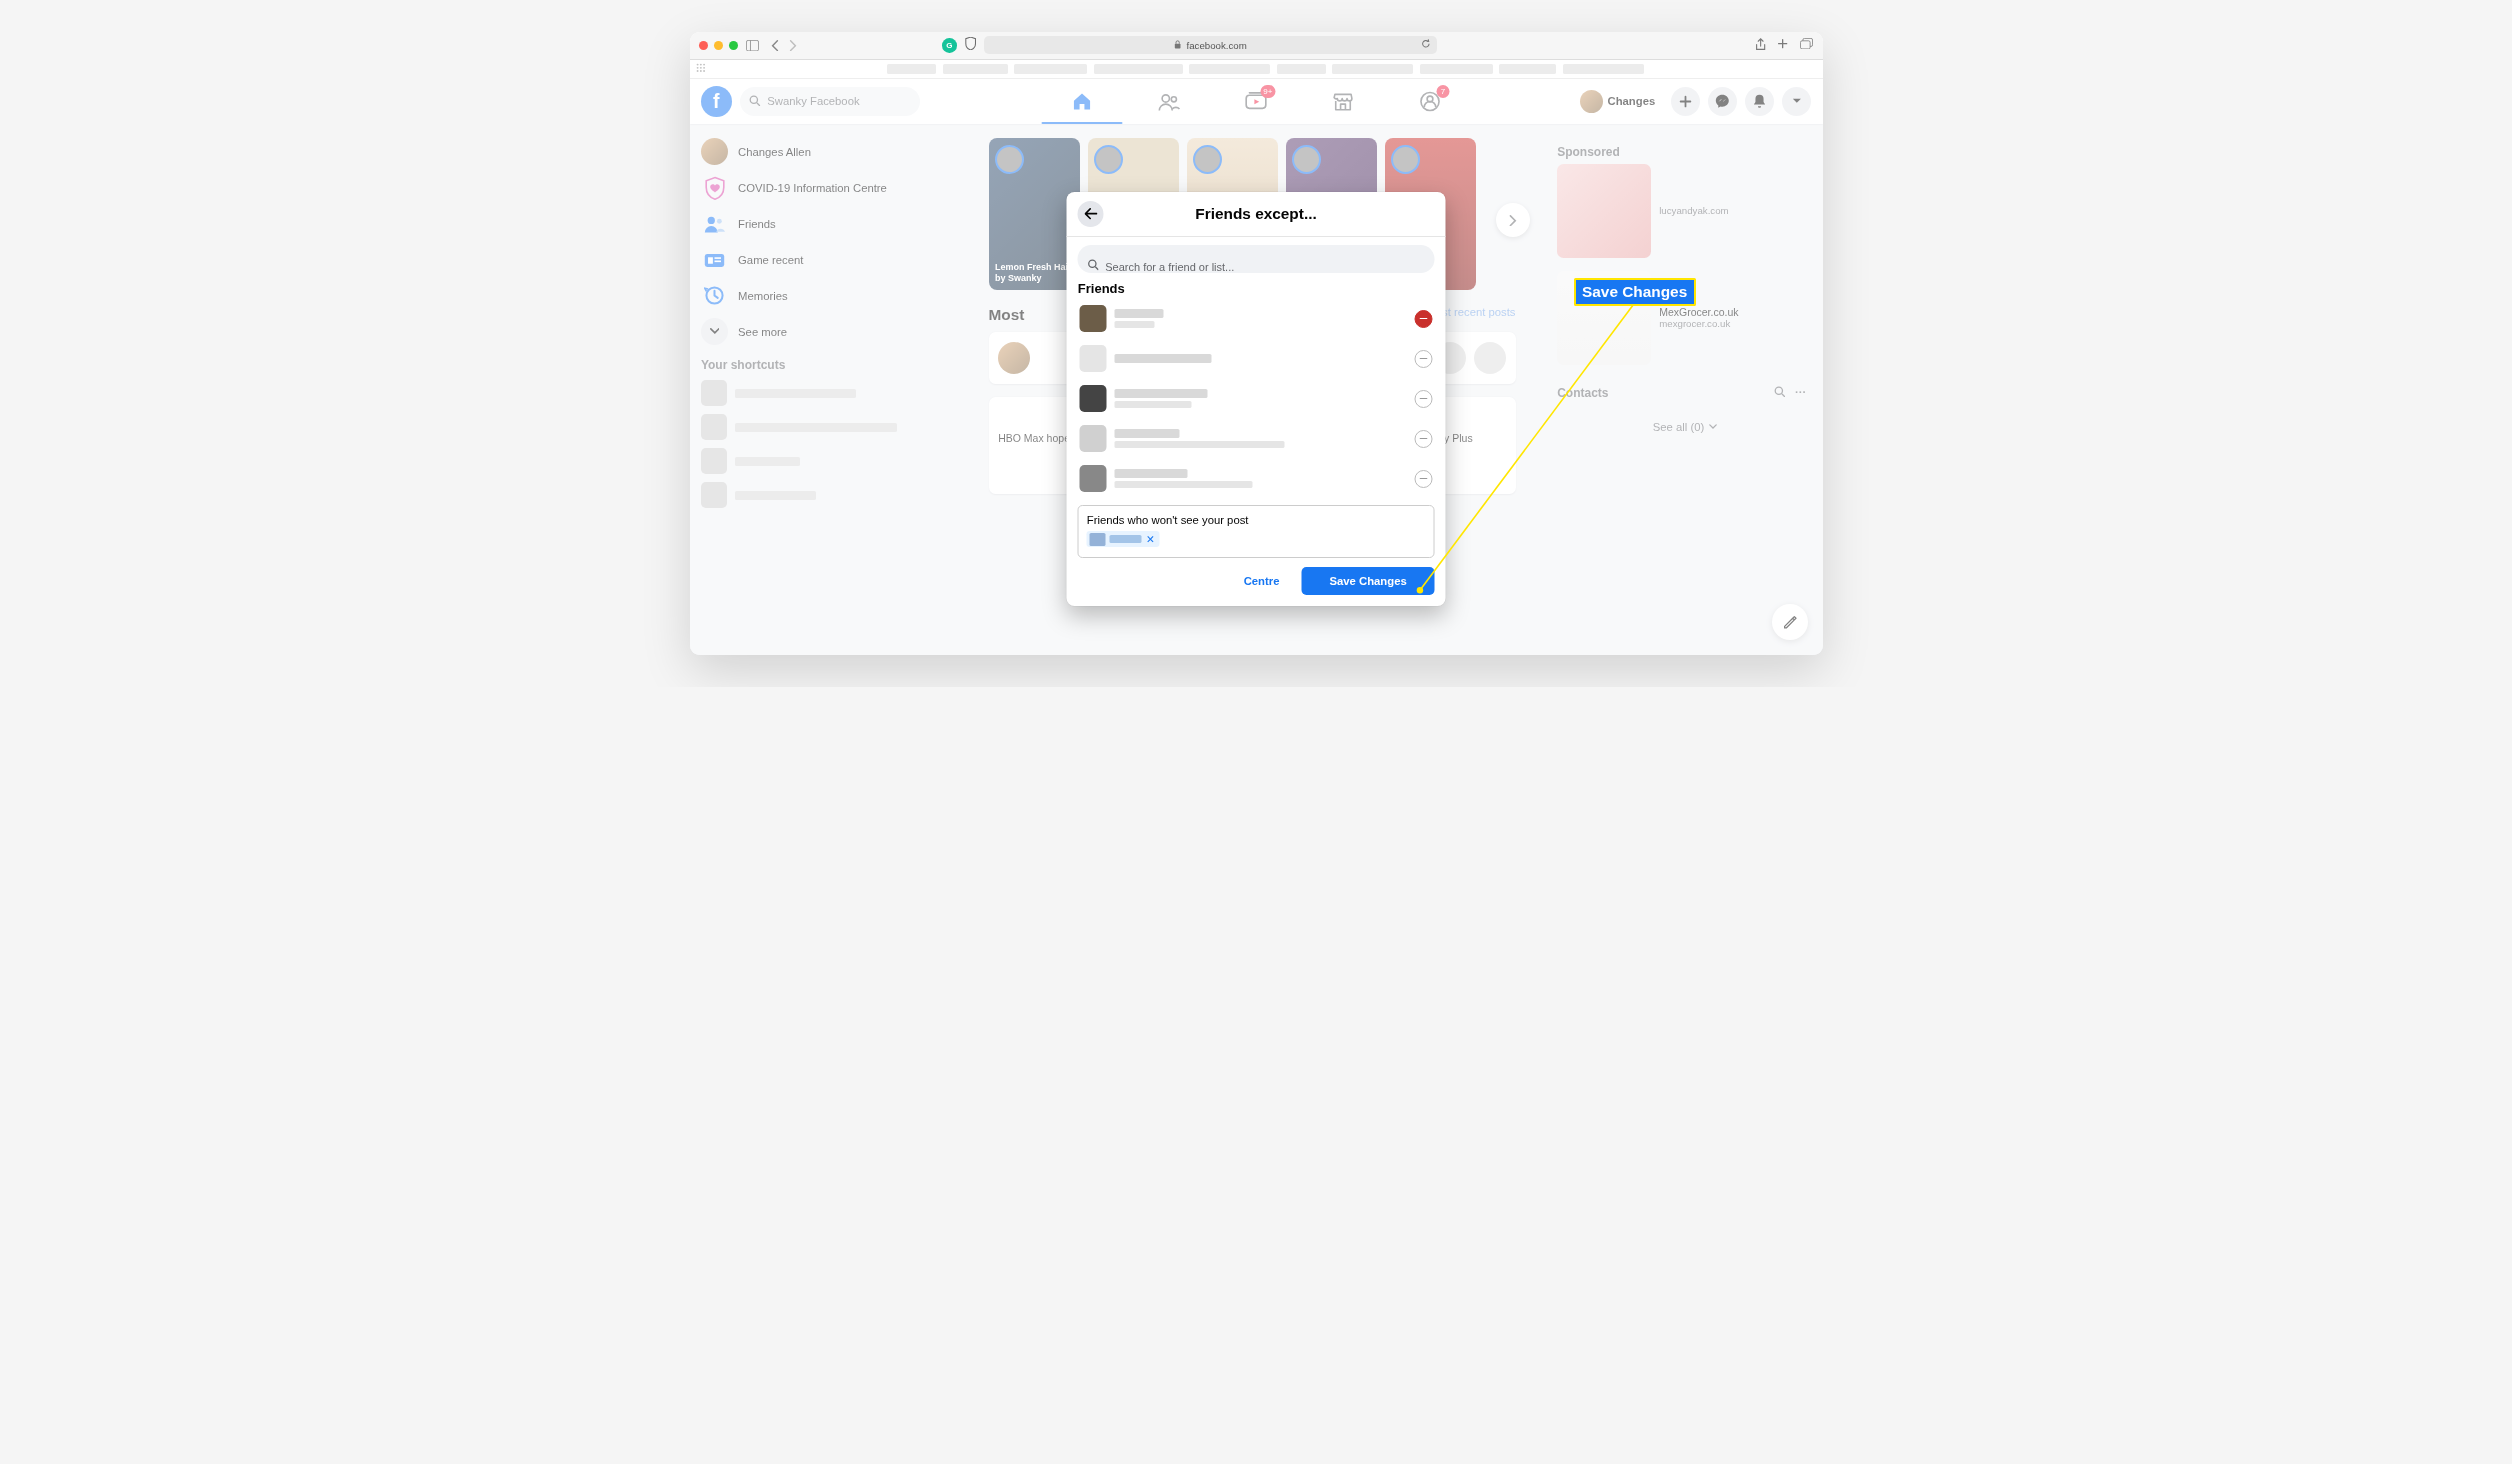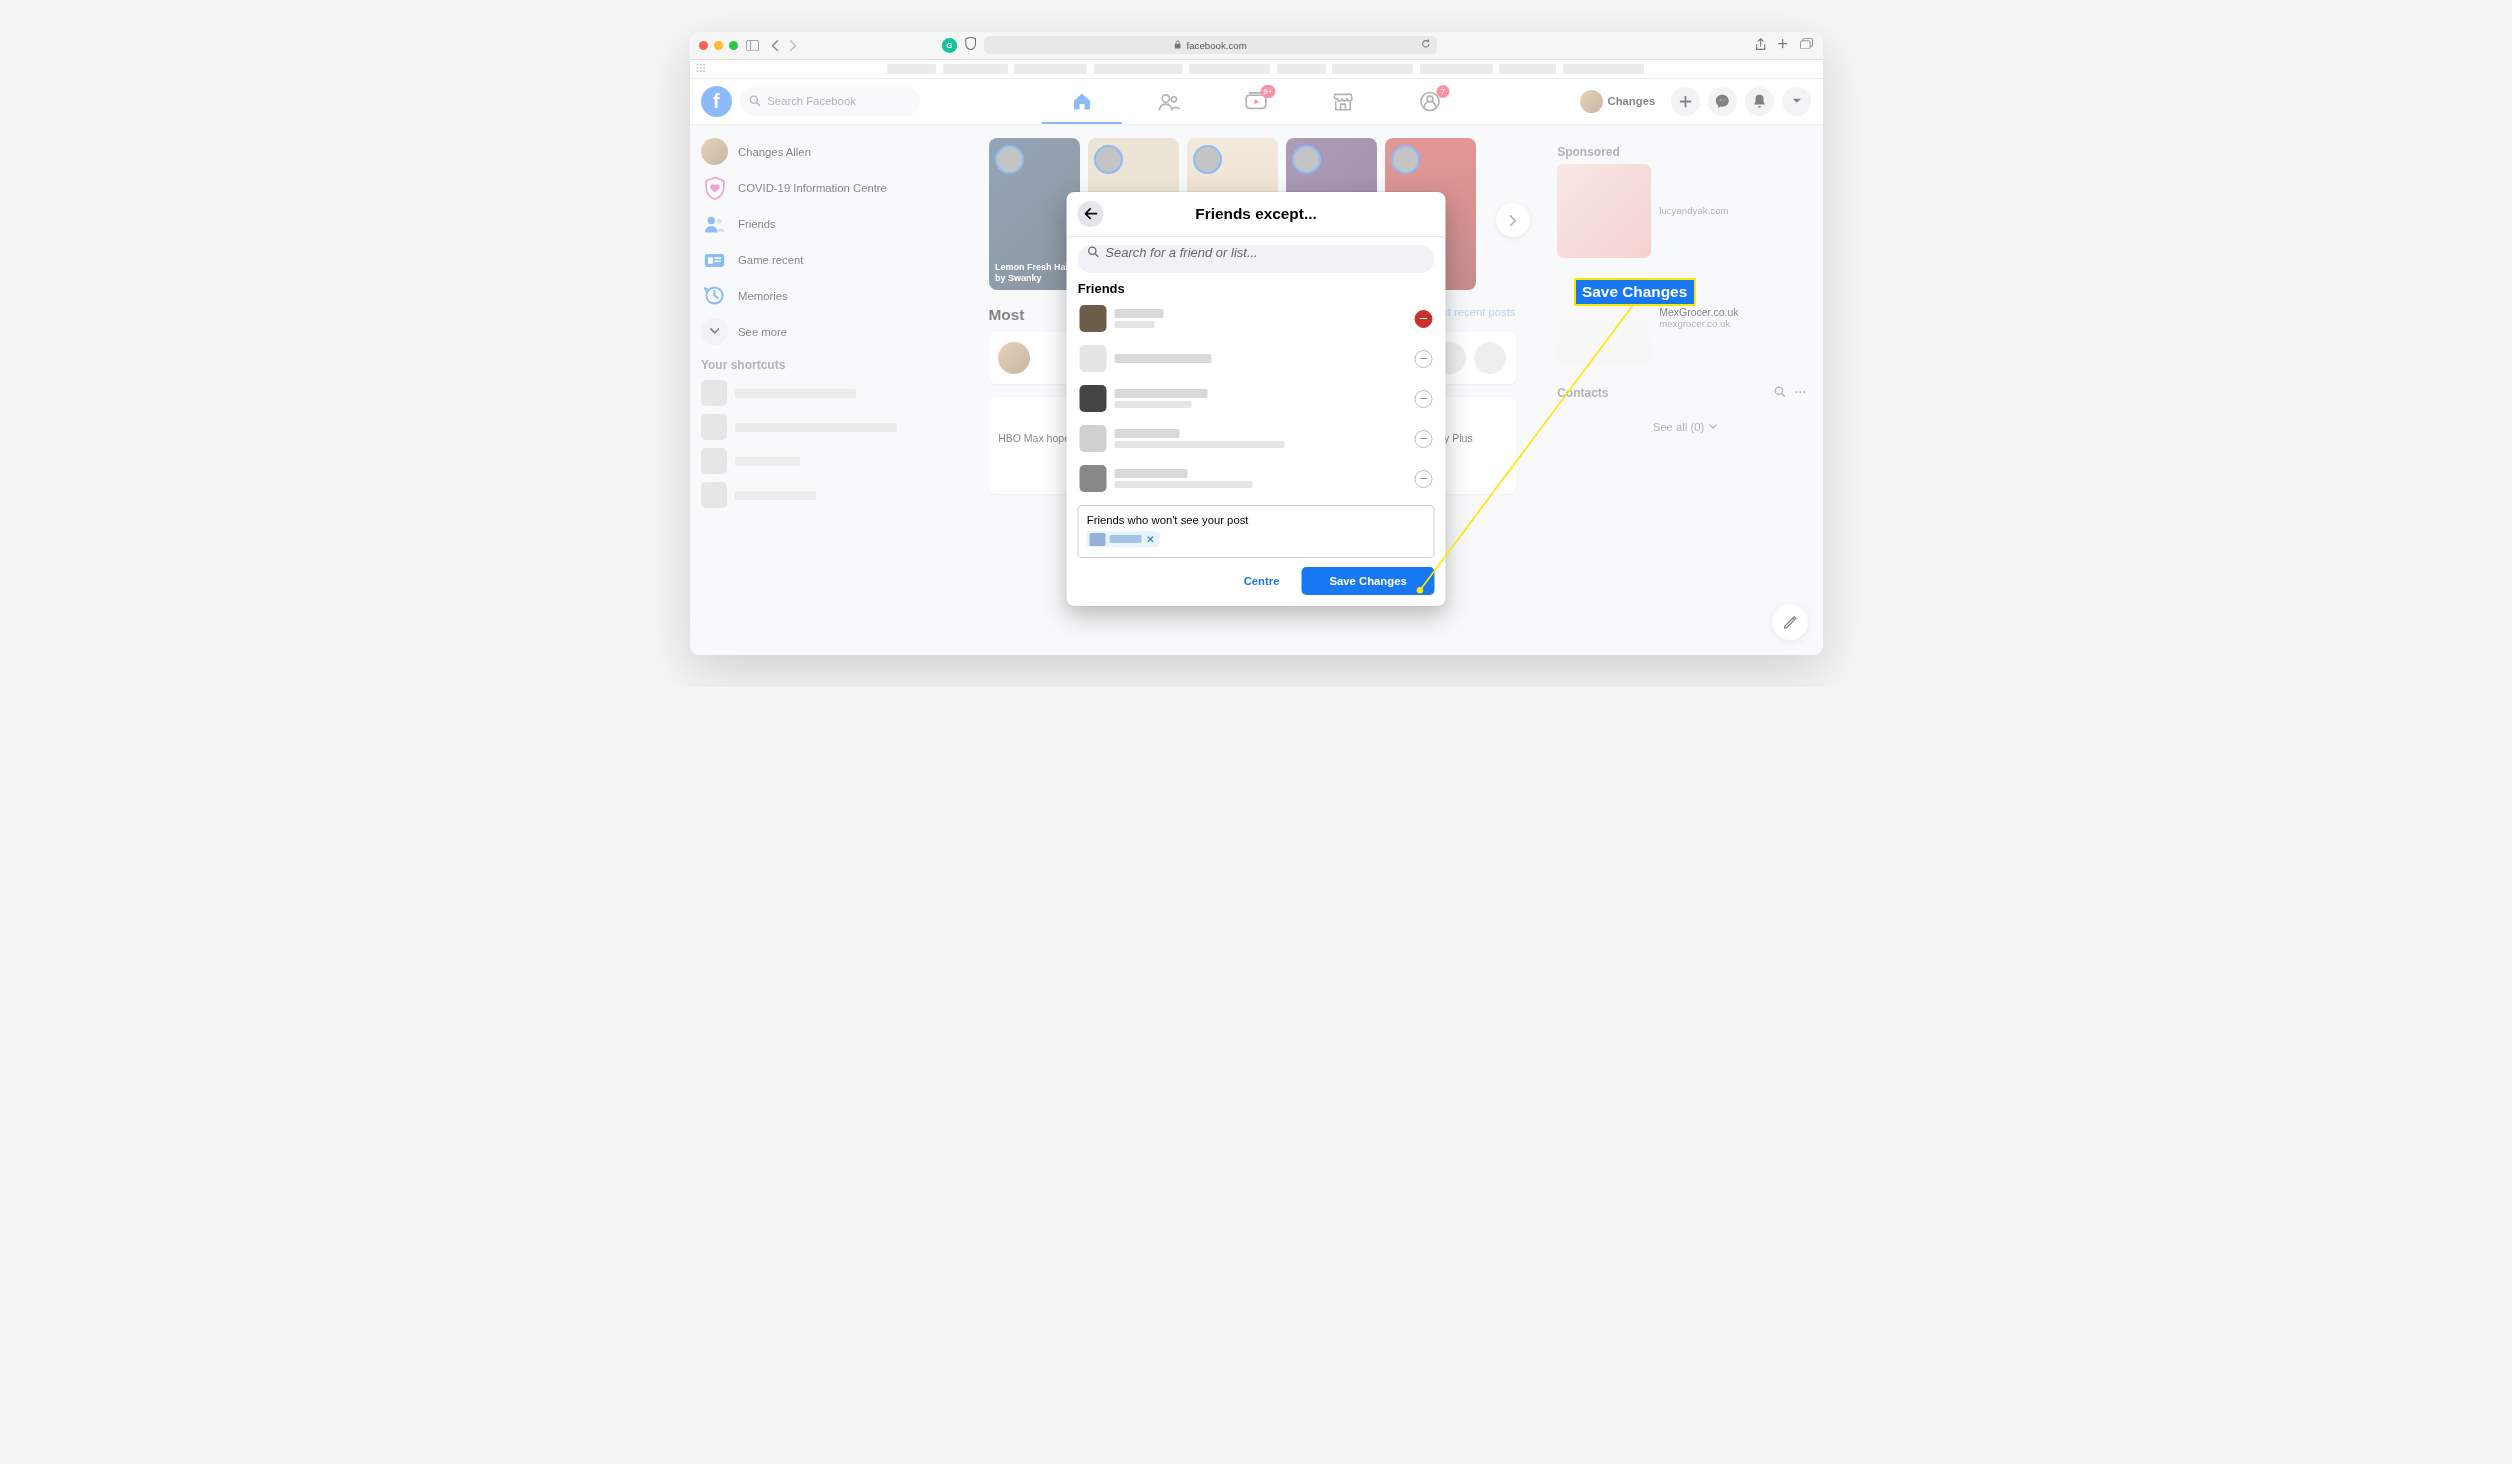--- a/index.html
+++ b/index.html
@@ -141,21 +141,21 @@
   background: #fff;
   border-radius: 8px;
   box-shadow: 0 9.7px 23px rgba(0,0,0,0.25), 0 0 0 0.8px rgba(0,0,0,0.04);
   z-index: 5;
   display: flex;
   flex-direction: column;
 }
 .modal-head { height: 45px; border-bottom: 0.8px solid #e5e5e5; display: flex; align-items: center; justify-content: center; position: relative; font-size: 15.4px; font-weight: 700; color: #050505; }
 .modal-back { position: absolute; left: 11.3px; width: 26px; height: 26px; border-radius: 50%; background: #e4e6eb; color: #050505; display: flex; align-items: center; justify-content: center; font-size: 14.6px; }
 .modal-body { padding: 8px 11.3px 0; }
-.modal-search { height: 27.5px; background: #f0f2f5; border-radius: 13.8px; display: flex; align-items: flex-start; padding: 0 9.7px; color: #65676b; font-size: 13px; gap: 6.5px; margin-bottom: 8px; font-style: italic; }
+.modal-search { height: 27.5px; background: #f0f2f5; border-radius: 13.8px; display: flex; align-items: flex-end; padding: 0 9.7px; color: #65676b; font-size: 11px; gap: 6.5px; margin-bottom: 8px; }
 .modal-sec-title { font-size: 13px; font-weight: 600; color: #050505; margin: 1.6px 0 3.2px; }
 .friend-row { display: flex; align-items: center; gap: 8px; height: 40px; padding: 0 1.6px; }
 .friend-row .av { width: 27.5px; height: 27.5px; border-radius: 4.9px; background: #bbb; }
 .friend-row .names { flex: 1; display:flex; flex-direction:column; gap:3.2px;}
 .friend-row .ln1 { height: 9px; width: 89px; background: #d9d9d9; border-radius:1.6px; }
 .friend-row .ln2 { height: 7.3px; width: 146px; background: #e5e5e5; border-radius:1.6px; }
 .friend-row .action { width: 18px; height: 18px; border-radius: 50%; border: 1.2px solid #bbb; display: flex; align-items: center; justify-content: center; color: #999; font-size: 11.3px; }
 .friend-row .action.remove { background: #c9302c; border-color: #c9302c; color: #fff; }
 .exclude-box { margin: 6.5px 0 0; border: 0.8px solid #ccc; border-radius: 4.9px; padding: 8px; }
 .exclude-box .hdr { font-size: 11.3px; color: #050505; margin-bottom: 4.9px; }
@@ -277,21 +277,21 @@
     </div>
   </div>
 
   <div class="fb-nav">
     <div class="fb-logo">f</div>
     <div class="fb-search">
       <span><svg width="11.3" height="11.3" viewBox="0 0 14 14">
             <circle cx="6" cy="6" r="4.5" fill="none" stroke="#65676b" stroke-width="1.6"></circle>
             <line x1="10" y1="10" x2="13" y2="13" stroke="#65676b" stroke-width="1.6" stroke-linecap="round"></line>
           </svg></span>
-      <span>Search Facebook</span>
+      <span>Swanky Facebook</span>
     </div>
     <div class="fb-tabs">
       <div class="fb-tab active">
         <svg width="21" height="21" viewBox="0 0 26 26">
             <path d="M3 12 L13 3 L23 12 V23 H16 V16 H10 V23 H3 Z" fill="#1877f2"></path>
           </svg>
       </div>
       <div class="fb-tab">
         <svg width="23" height="19.4" viewBox="0 0 28 24">
             <circle cx="10" cy="8" r="4.5" fill="none" stroke="#65676b" stroke-width="2"></circle>

